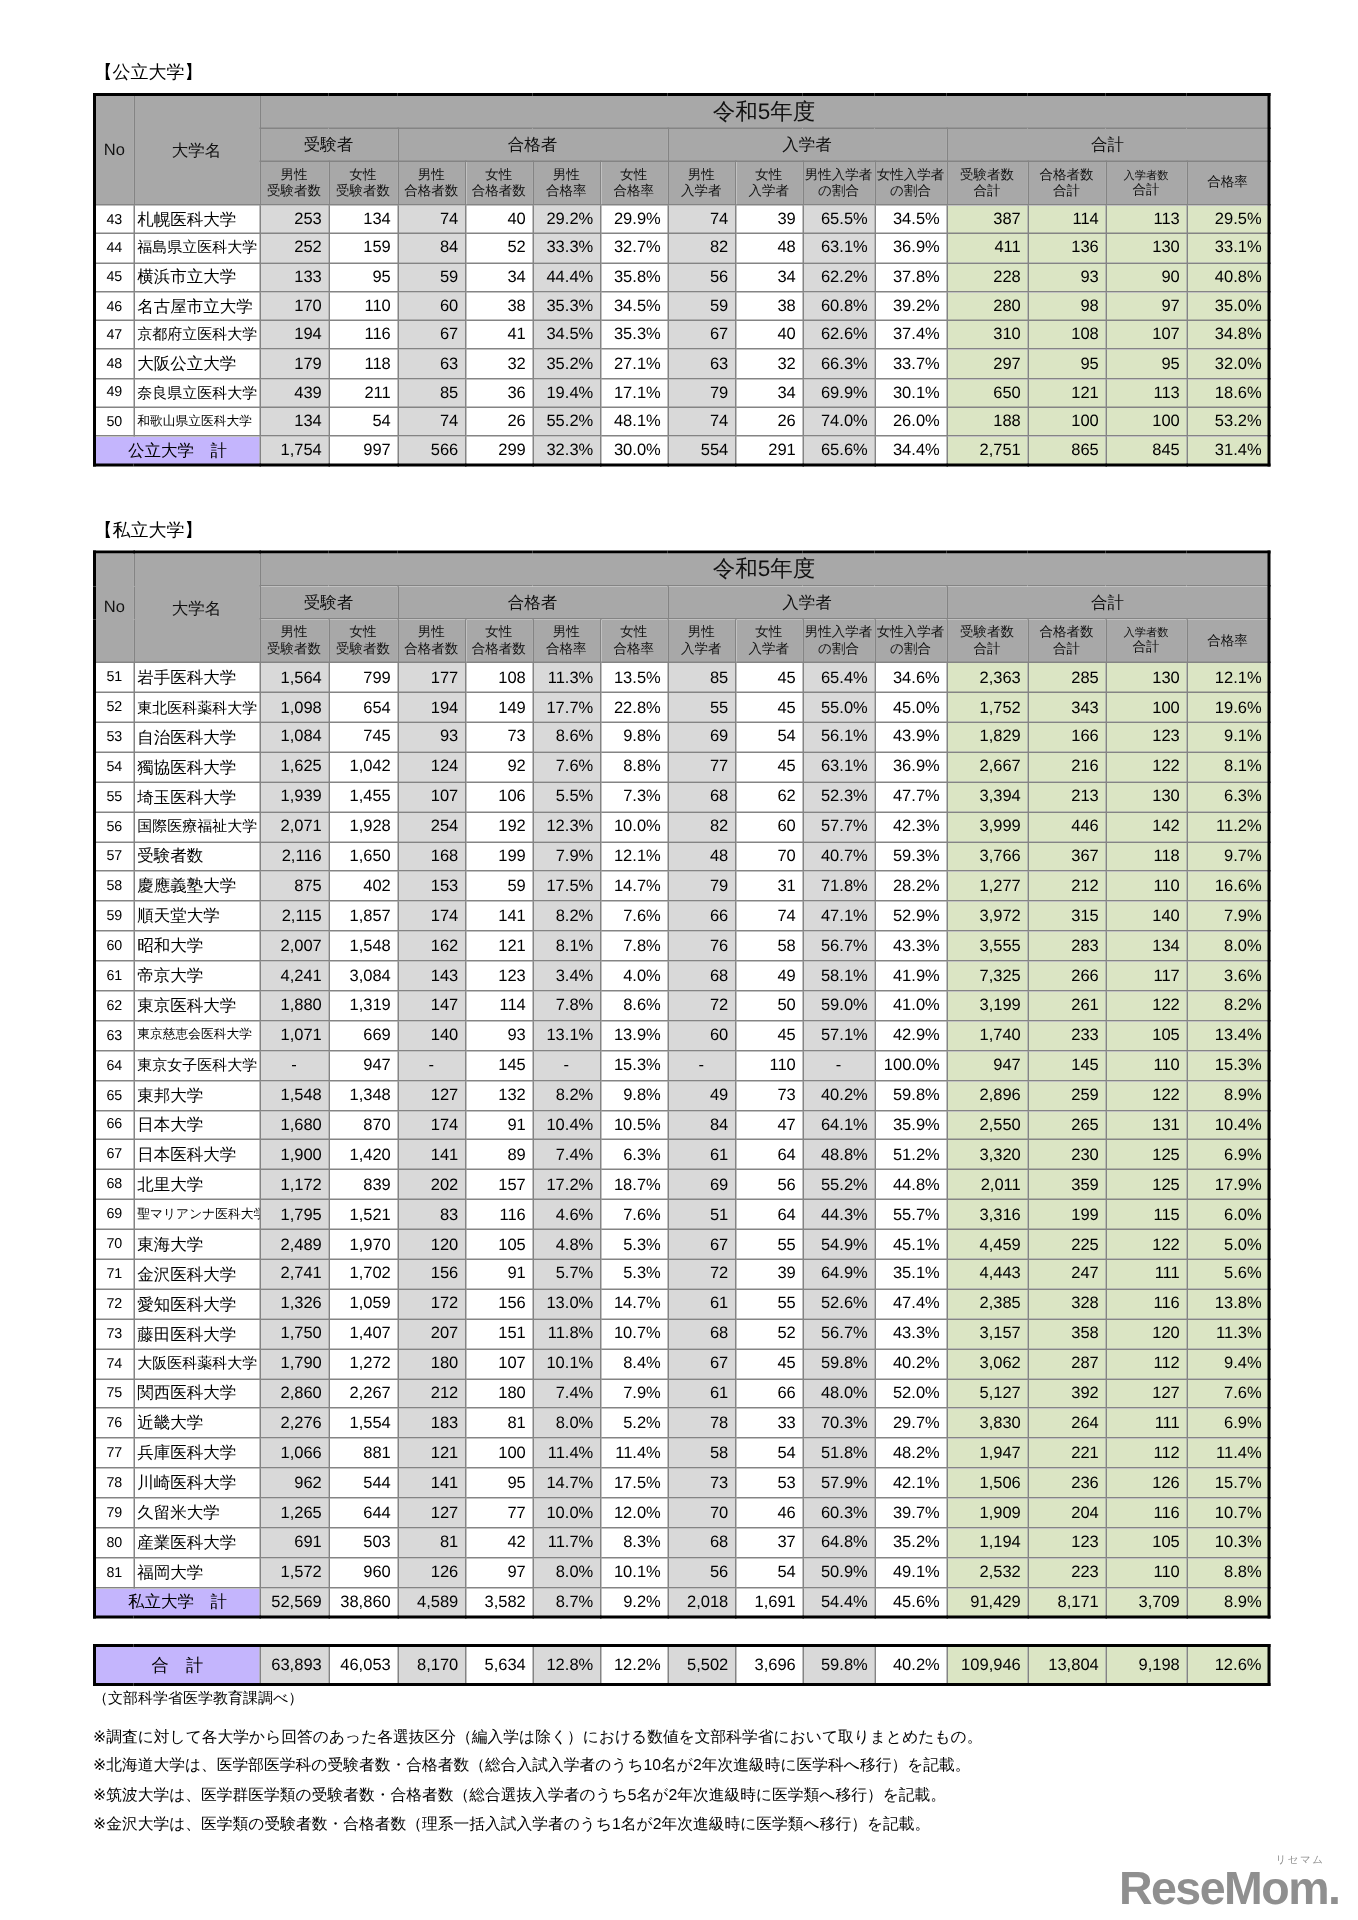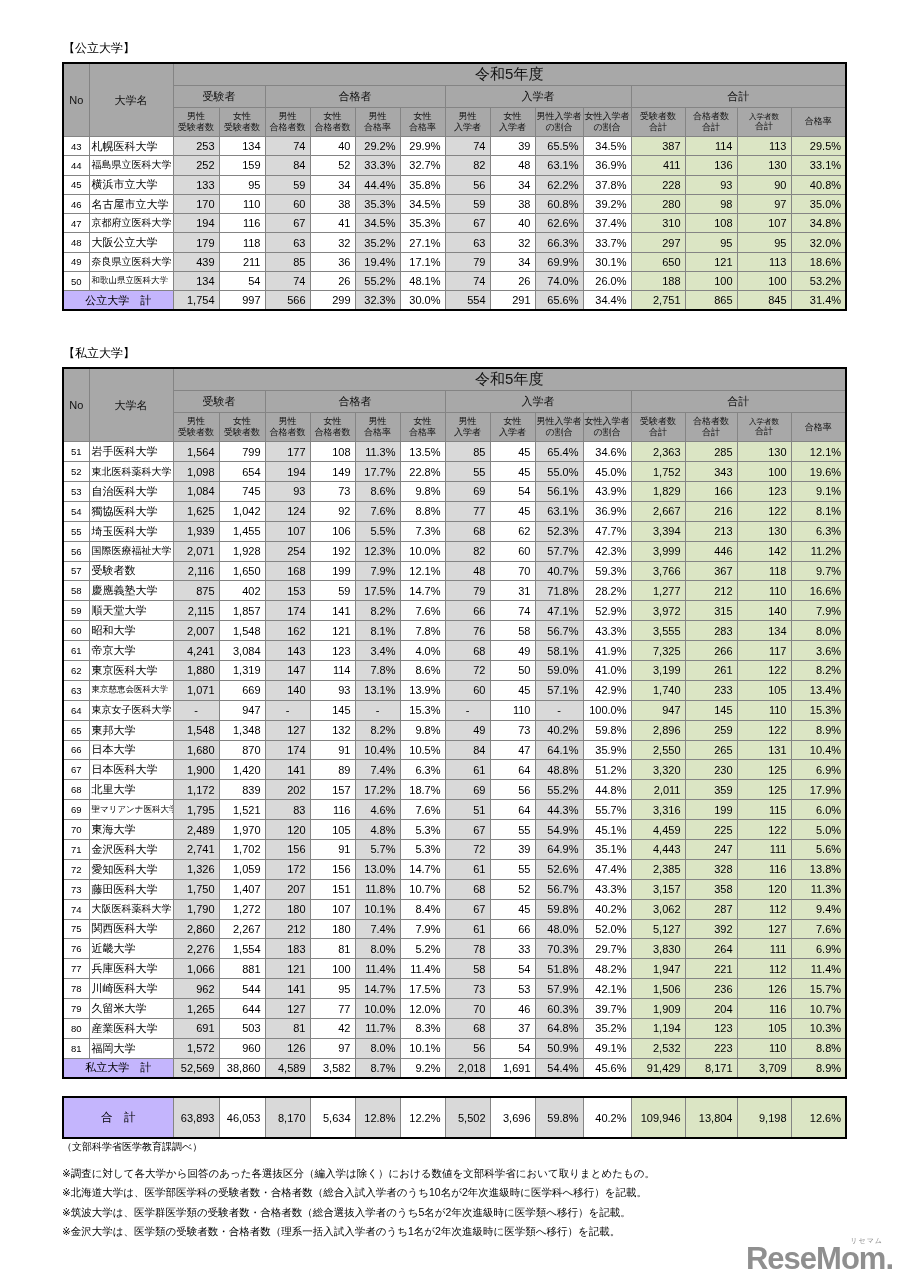--- a/index.html
+++ b/index.html
@@ -23,21 +23,21 @@
   td.univ.s8{font-size:10px;}
   td.univ.s9{font-size:8.5px;}
   td.v{font-size:11px;text-align:right;padding-right:4px;}
   td.m{background:var(--male-bg);}
   td.g{background:var(--total-bg);}
   .gs{border-left:1.8px solid #000 !important;}
   table.pub tbody tr{height:19.3px;}
   table.priv tbody tr{height:19.9px;margin-left:19px;}
   tr.total-row td.total-label{font-size:11px;text-align:center;background:#c4b5fd;}
   table.gt{margin-top:17px;}
-  table.gt tr{height:41px;}
+  table.gt tr{height:26px;}
   table.gt td.total-label{font-size:11.5px;text-align:center;}
   .source-note{font-size:10px;text-align:left;margin-top:1px;}
   .notes{margin-top:10px;font-size:10.5px;line-height:19.2px;}
   .logo{position:absolute;right:12px;bottom:6px;line-height:1;}
   .logo-text{font-size:31px;font-weight:bold;color:var(--logo-color);letter-spacing:-1px;}
   .logo-ruby{position:absolute;top:-6px;right:10px;font-size:7px;color:var(--logo-color);letter-spacing:1px;}
 </style>
 </head>
 <body>
 

